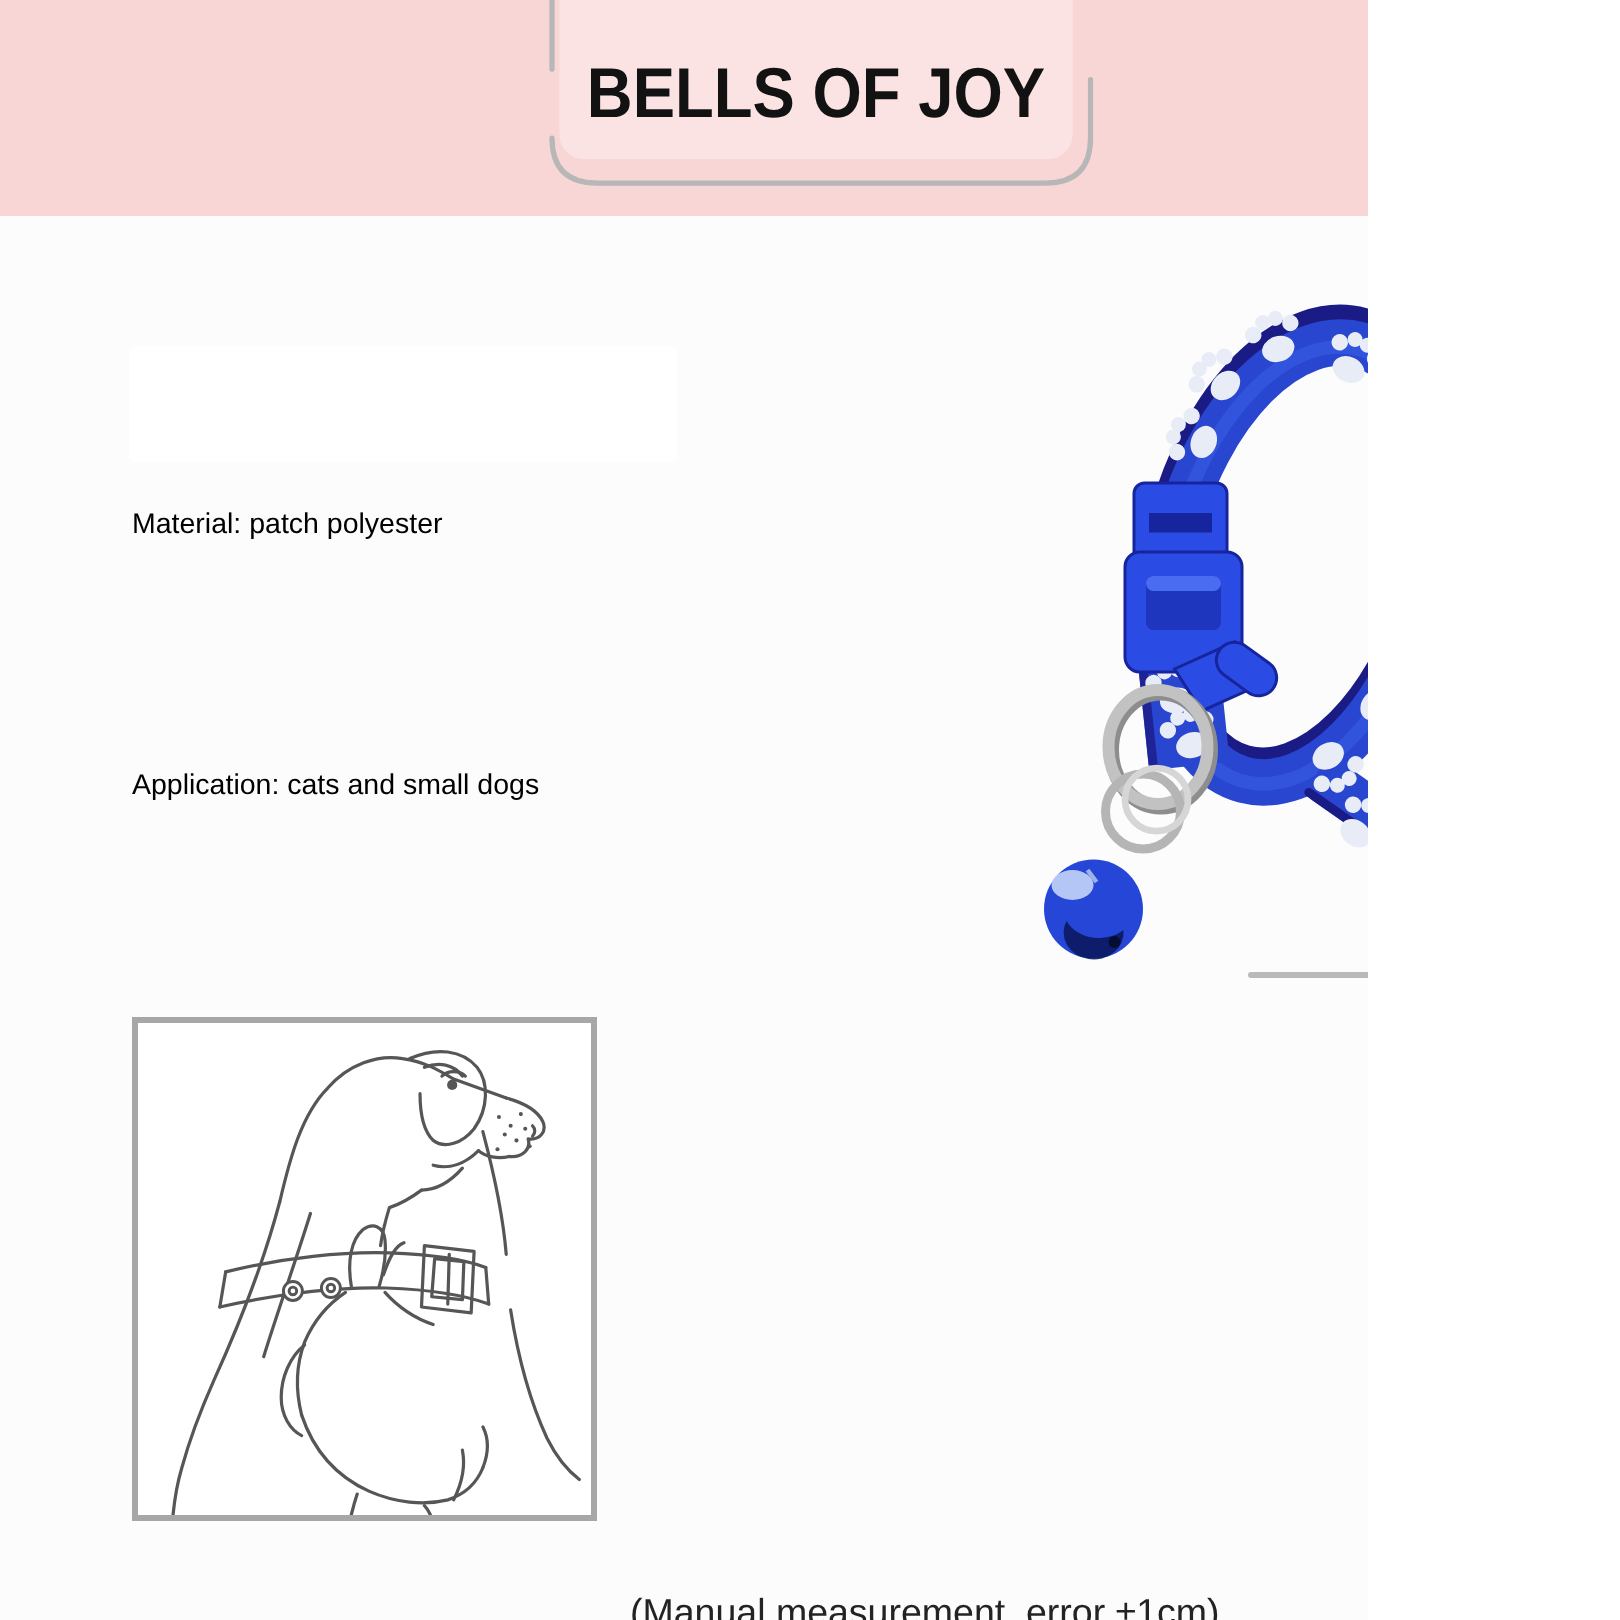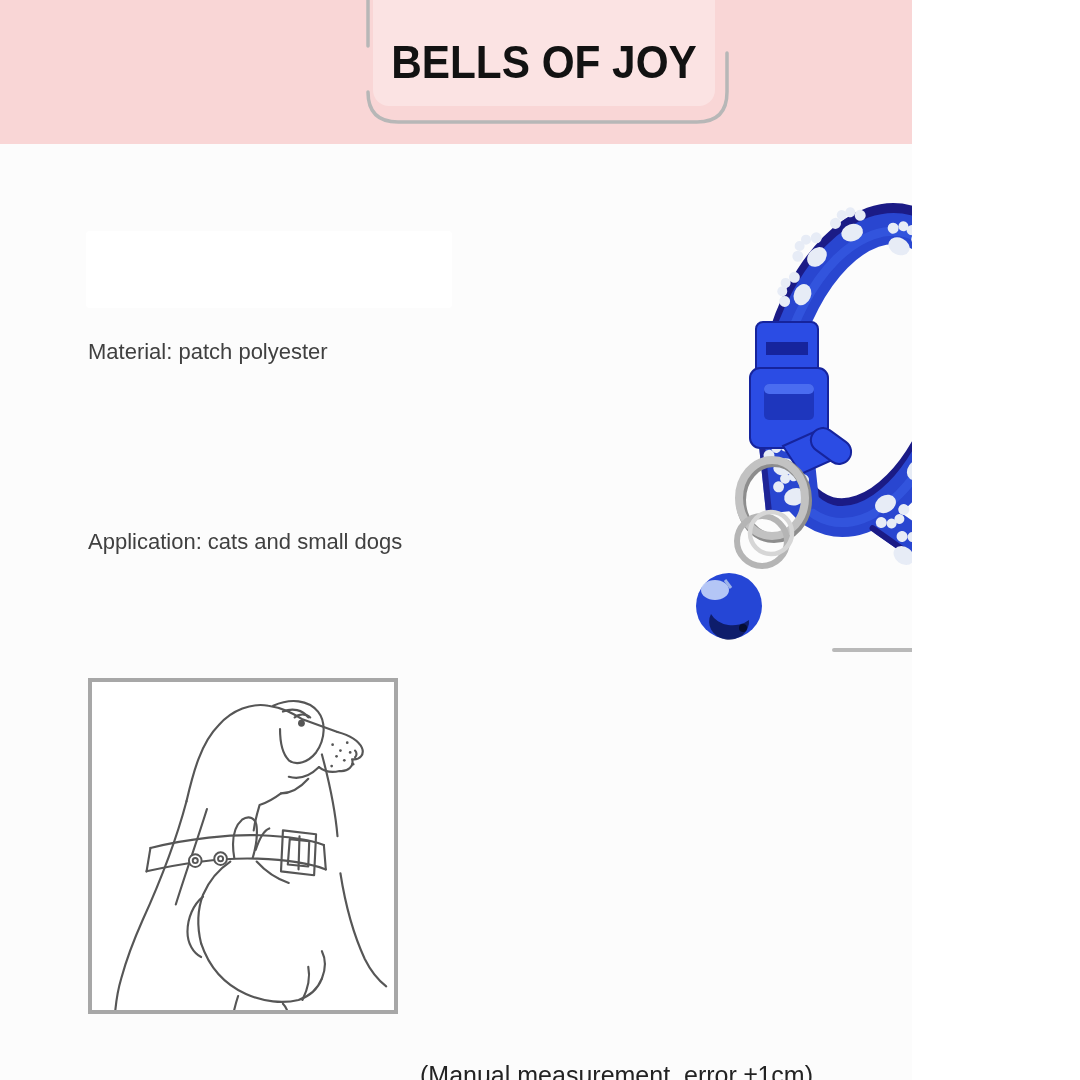--- a/index.html
+++ b/index.html
@@ -14,24 +14,24 @@
     font-size:47px; font-weight:bold; color:#121212; letter-spacing:0px;
     transform:scaleX(.9); transform-origin:center; white-space:nowrap; }
 
   
   .decor-svg { position:absolute; left:0; top:0; width:1080px; height:1080px; pointer-events:none; }
 
   
   .faint-box { position:absolute; left:86px; top:231px; width:366px; height:77px; background:#ffffff; border-radius:4px; }
 
   
-  .spec { position:absolute; left:88px; color:#404040; font-size:22px; white-space:nowrap; }
+  .spec { position:absolute; left:88px; color:#000000; font-size:19px; white-space:nowrap; }
   .spec.material { top:339px; }
   .spec.specification { top:437px; }
-  .spec.application { top:529px;text-align:right; }
+  .spec.application { top:513px;text-align:right; }
 
   
   .photo { position:absolute; left:665px; top:178px; width:360px; height:500px; }
 
   
   .dog-box { position:absolute; left:88px; top:678px; width:310px; height:336px;
     border:4px solid #a7a7a7; background:#ffffff; }
   .dog-box svg { width:100%; height:100%; }
 
   

